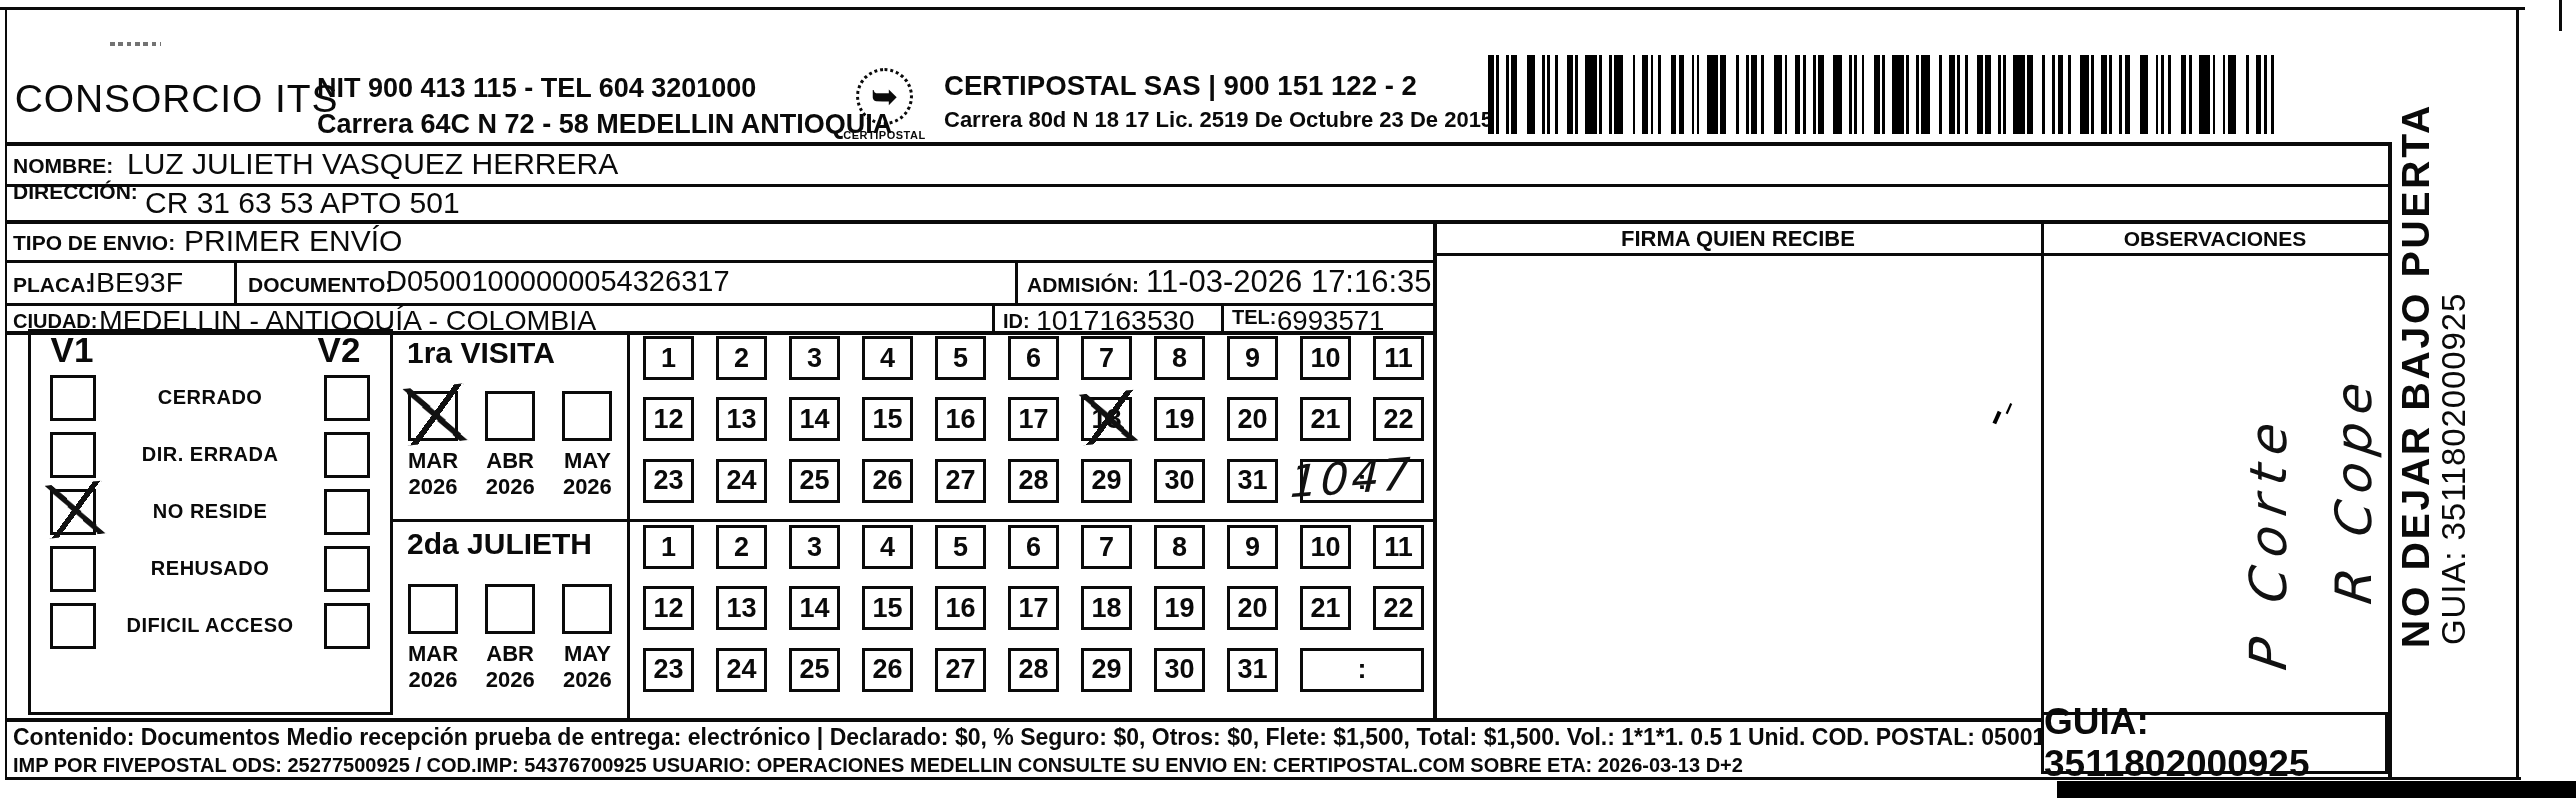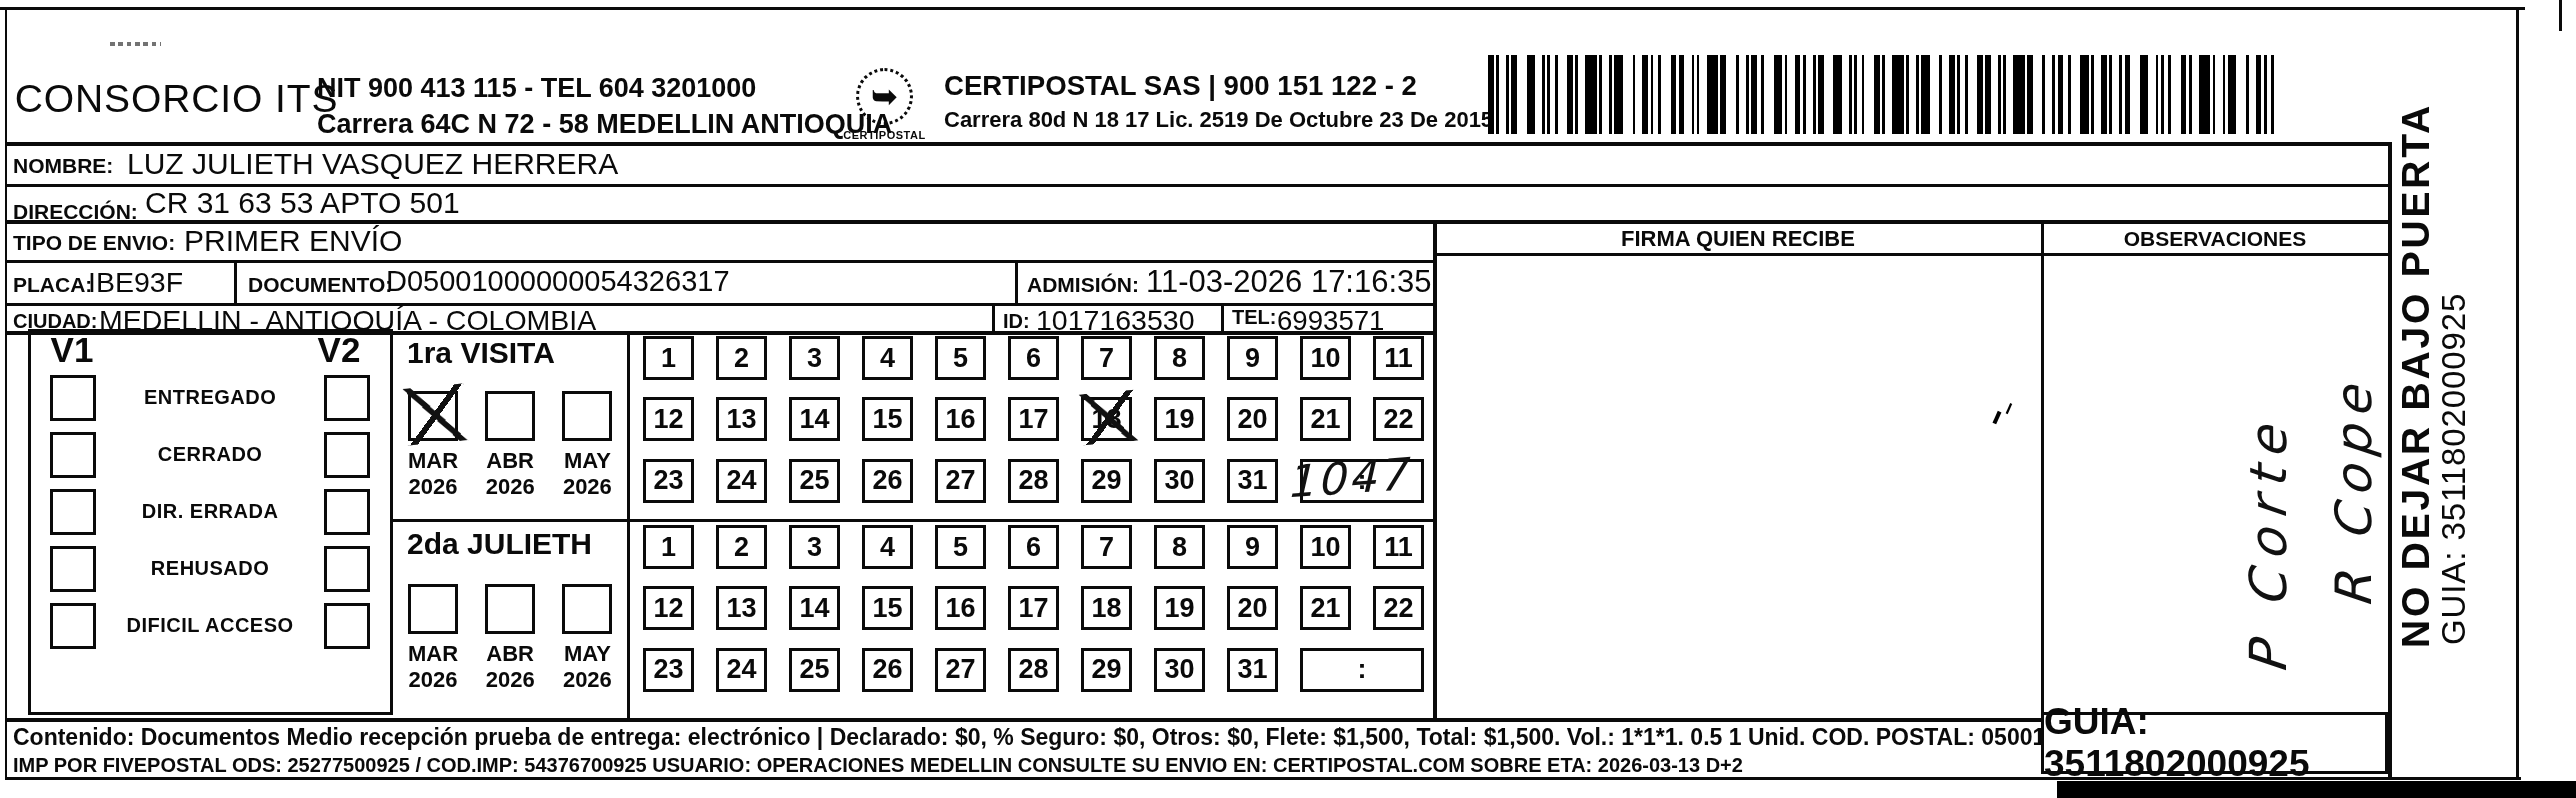--- a/index.html
+++ b/index.html
@@ -204,21 +204,21 @@
   <div class="vl" style="left:992px;top:303px;width:2.8px;height:27.6px;"></div>
   <div class="vl" style="left:1221px;top:303px;width:2.8px;height:27.6px;"></div>
   <div class="vl" style="left:1433px;top:220px;width:3.7px;height:498px;"></div>
   <div class="vl" style="left:2041px;top:220px;width:2.8px;height:498px;"></div>
   <div class="vl" style="left:2388px;top:142px;width:3.7px;height:635px;"></div>
   <div class="vl" style="left:627px;top:331px;width:2.8px;height:388px;"></div>
 
   <span class="abs flabel" style="left:13px;top:154px;">NOMBRE:</span>
   <span class="abs fvalue" style="left:127px;top:147px;">LUZ JULIETH VASQUEZ HERRERA</span>
 
-  <span class="abs flabel" style="left:13px;top:200px;">DIRECCIÓN:</span>
+  <span class="abs flabel" style="left:13px;top:180px;">DIRECCIÓN:</span>
   <span class="abs fvalue" style="left:145px;top:186px;">CR 31 63 53 APTO 501</span>
 
   <span class="abs flabel" style="left:13px;top:231px;">TIPO DE ENVIO:</span>
   <span class="abs fvalue" style="left:184px;top:224px;">PRIMER ENVÍO</span>
 
   <span class="abs flabel" style="left:13px;top:273px;">PLACA:</span>
   <span class="abs fvalue" style="left:88px;top:266px;font-size:28.5px;">IBE93F</span>
 
   <span class="abs flabel" style="left:248px;top:273px;">DOCUMENTO:</span>
   <span class="abs fvalue" style="left:386px;top:265px;font-size:29px;">D05001000000054326317</span>
@@ -236,38 +236,38 @@
   <span class="abs fvalue" style="left:1277px;top:305px;font-size:27.6px;">6993571</span>
 
   <div class="abs" style="left:1436px;top:226px;width:604px;text-align:center;font-size:22px;font-weight:bold;">FIRMA QUIEN RECIBE</div>
   <div class="abs" style="left:2043px;top:227px;width:344px;text-align:center;font-size:21px;font-weight:bold;">OBSERVACIONES</div>
 
   <div class="abs" id="status-panel">
     <div class="vhead" style="left:20px;">V1</div>
     <div class="vhead" style="left:287px;">V2</div>
     <div id="status-rows">
 
-        <div class="srow">
-          <div class="cb"></div>
-          <div class="slabel">ENTREGADO</div>
-          <div class="cb"></div>
-        </div>
 
         <div class="srow">
           <div class="cb"></div>
           <div class="slabel">CERRADO</div>
           <div class="cb"></div>
         </div>
 
         <div class="srow">
           <div class="cb"></div>
           <div class="slabel">DIR. ERRADA</div>
           <div class="cb"></div>
         </div>
 
+        <div class="srow">
+          <div class="cb checked"></div>
+          <div class="slabel">NO RESIDE</div>
+          <div class="cb"></div>
+        </div>
 
         <div class="srow">
           <div class="cb"></div>
           <div class="slabel">REHUSADO</div>
           <div class="cb"></div>
         </div>
 
         <div class="srow">
           <div class="cb"></div>
           <div class="slabel">DIFICIL ACCESO</div>

